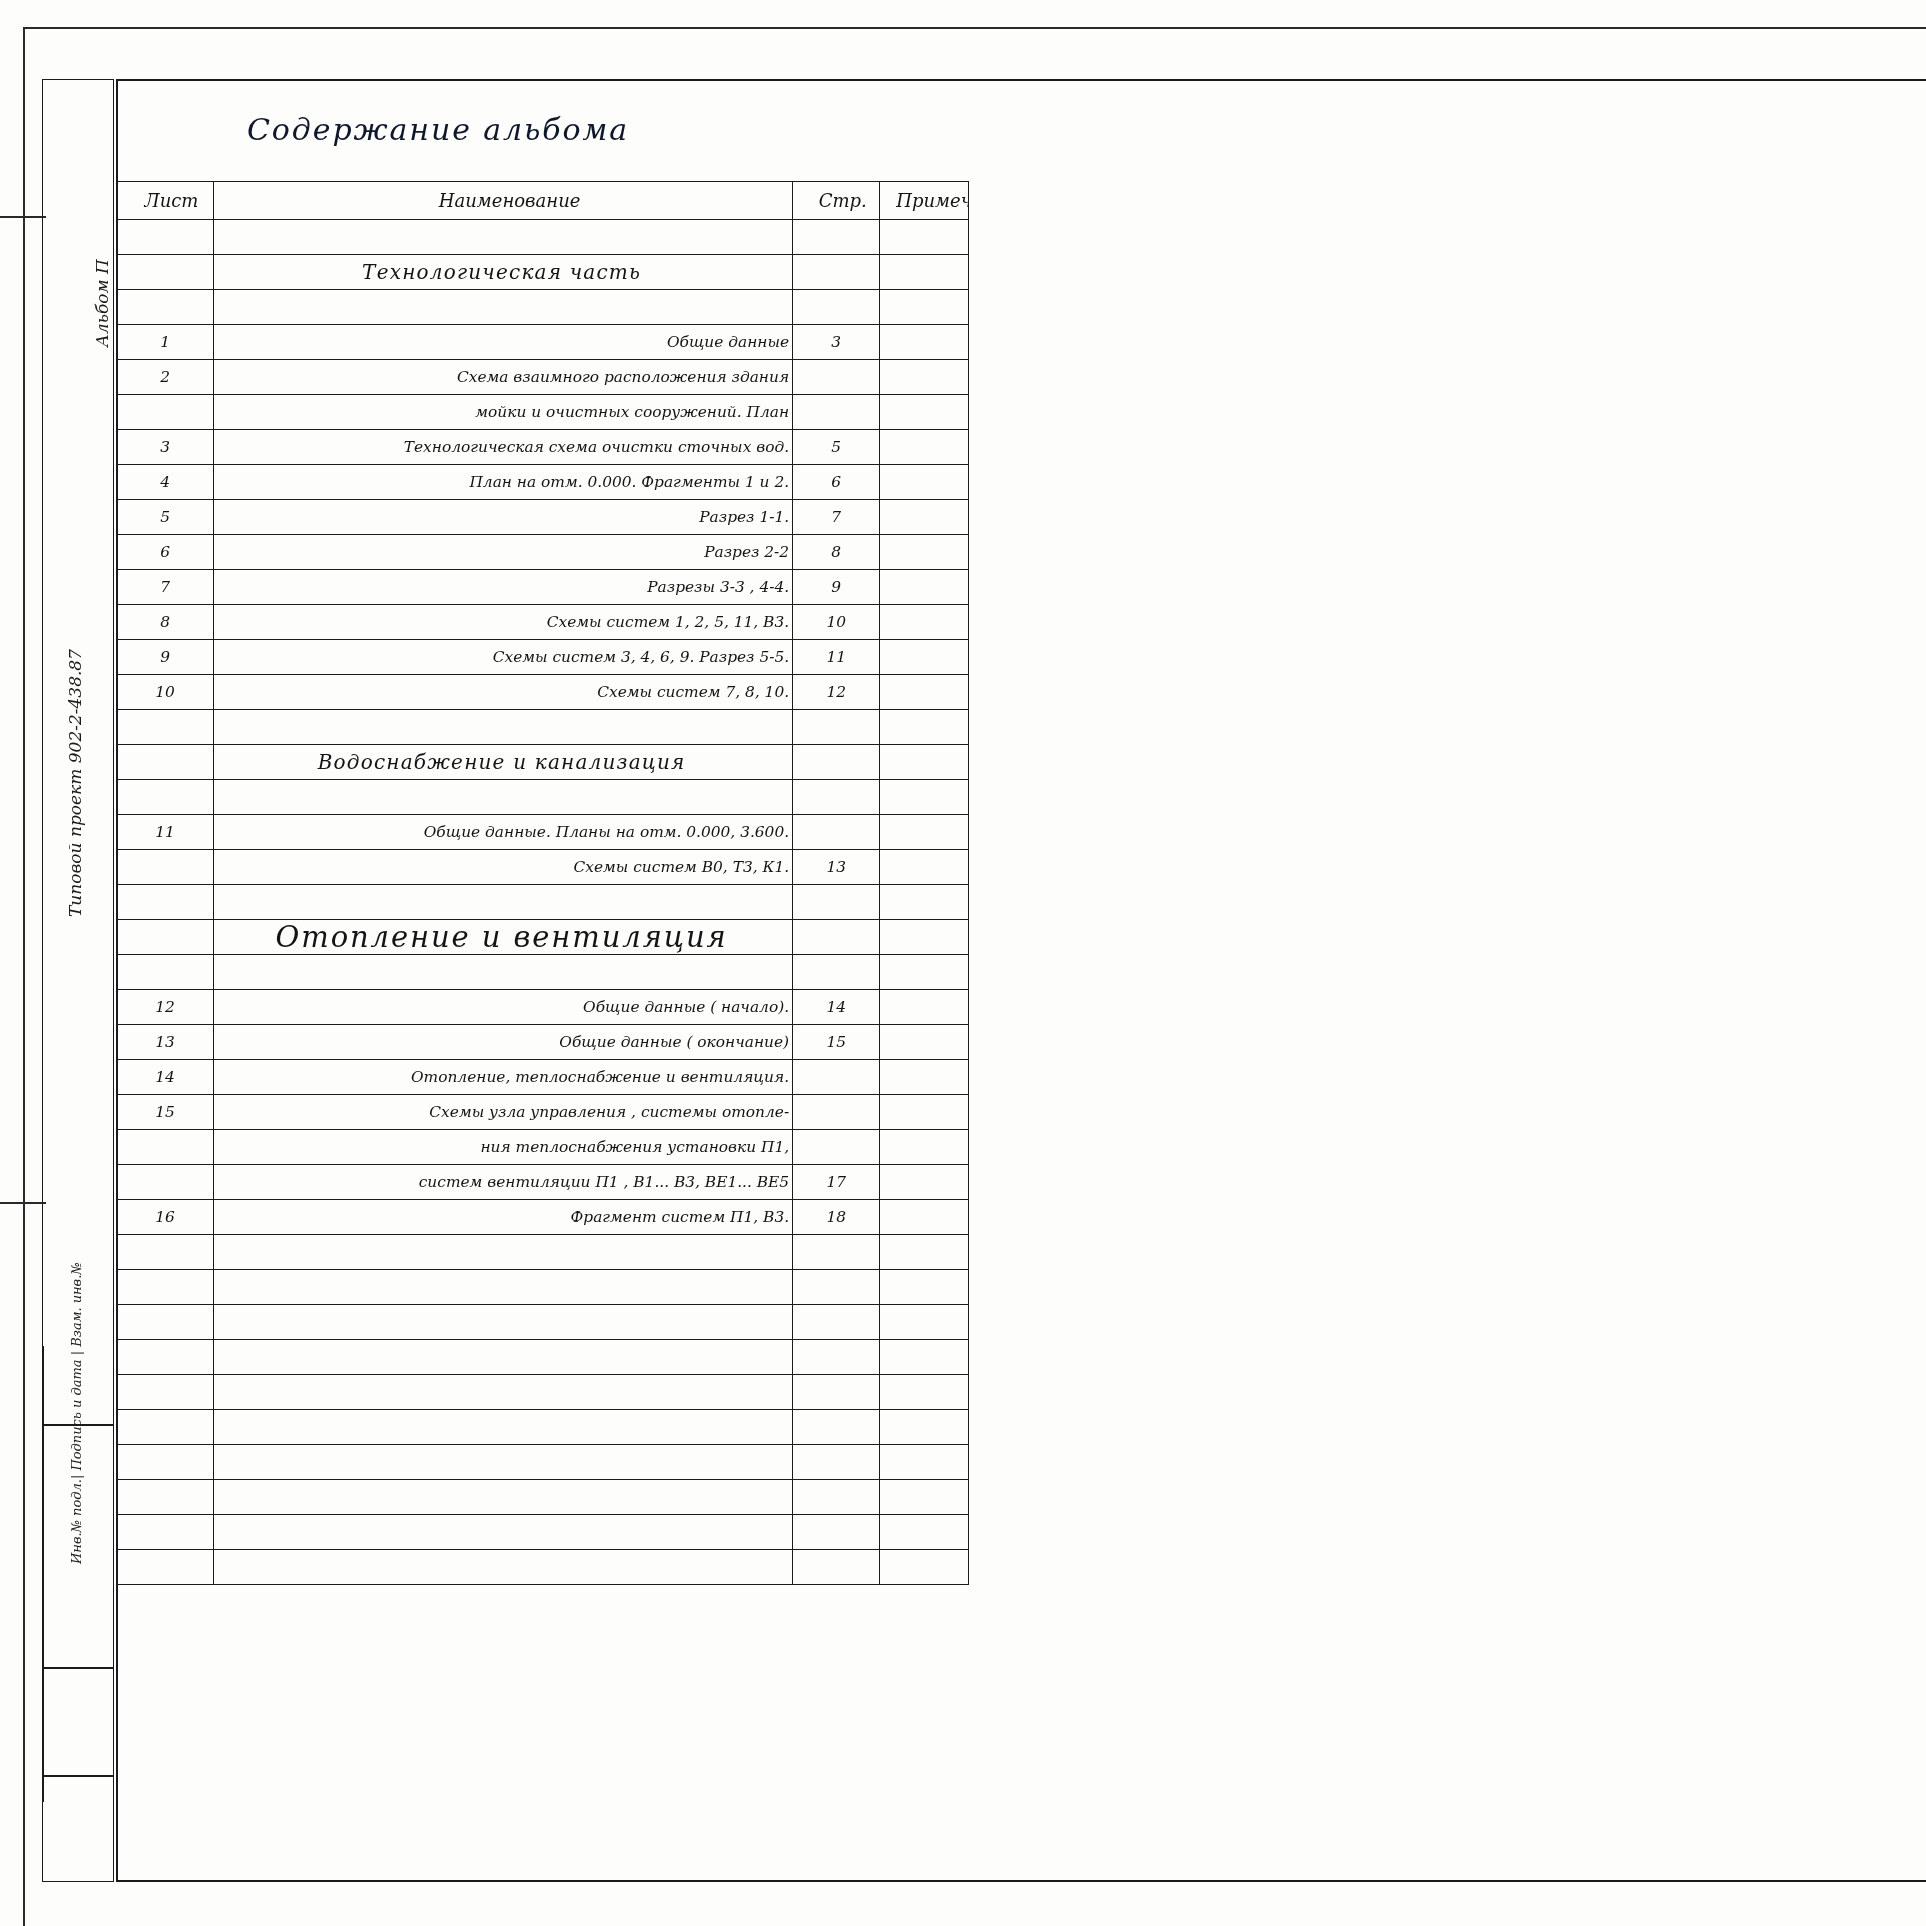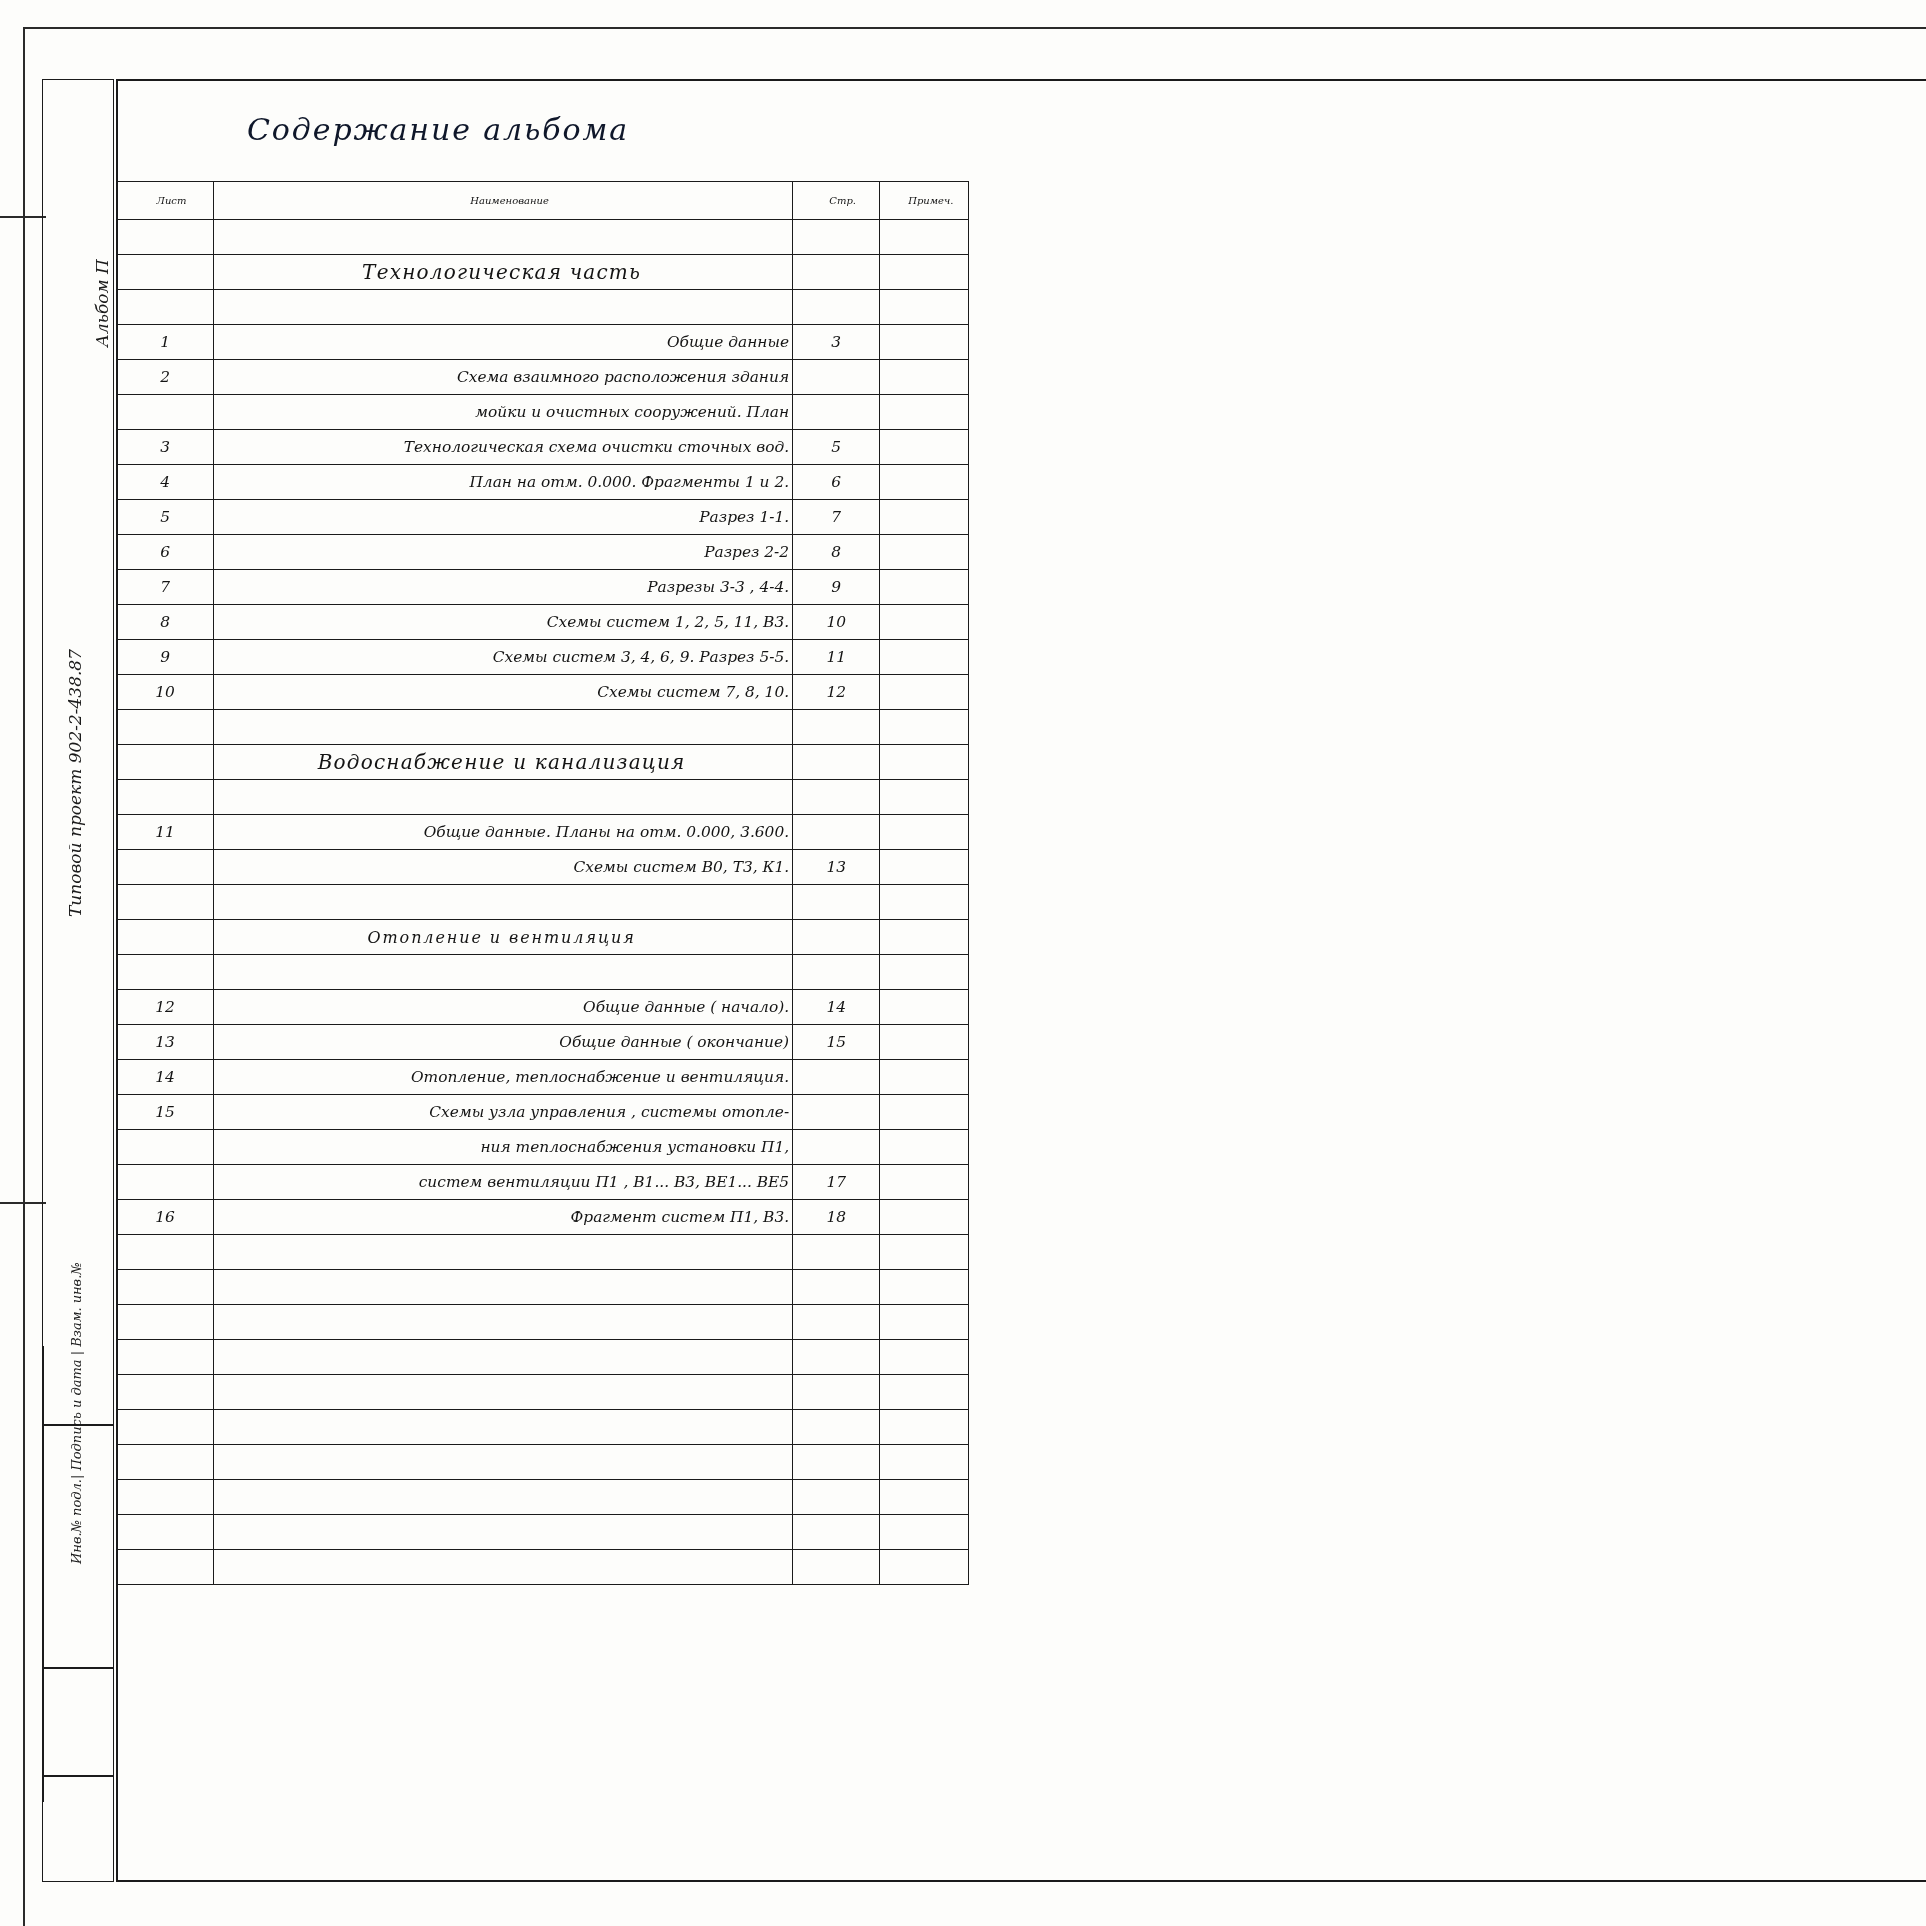--- a/index.html
+++ b/index.html
@@ -107,32 +107,32 @@
     overflow: hidden;
     white-space: nowrap;
   }
   #toc td.c-sheet { width: 77px; text-align: center; }
   #toc td.c-name  { width: 559px; text-align: right; padding-left: 13px;}
   #toc td.c-page  { width: 67px; text-align: center; }
   #toc td.c-note  { width: 69px; text-align: center; }
 
   #toc tr.head td {
     text-align: center;
-    font-size: 10px;
+    font-size: 18px;
     height: 37px;
     padding-left: 16px;
   }
   #toc tr.section td.c-name {
     font-size: 20px;
     letter-spacing: 1.2px;
     text-align: center;
     padding-left: 0;
   }
   #toc tr.section-big td.c-name {
-    font-size: 16px;
+    font-size: 29px;
     letter-spacing: 1.9px;
     text-align: center;
     padding-left: 0;
   }
   #toc tr.cont td.c-name { padding-left: 28.5px; }
   #toc tr.empty td { height: 34px; }
 
   
   #toc-title {
     position: absolute;

